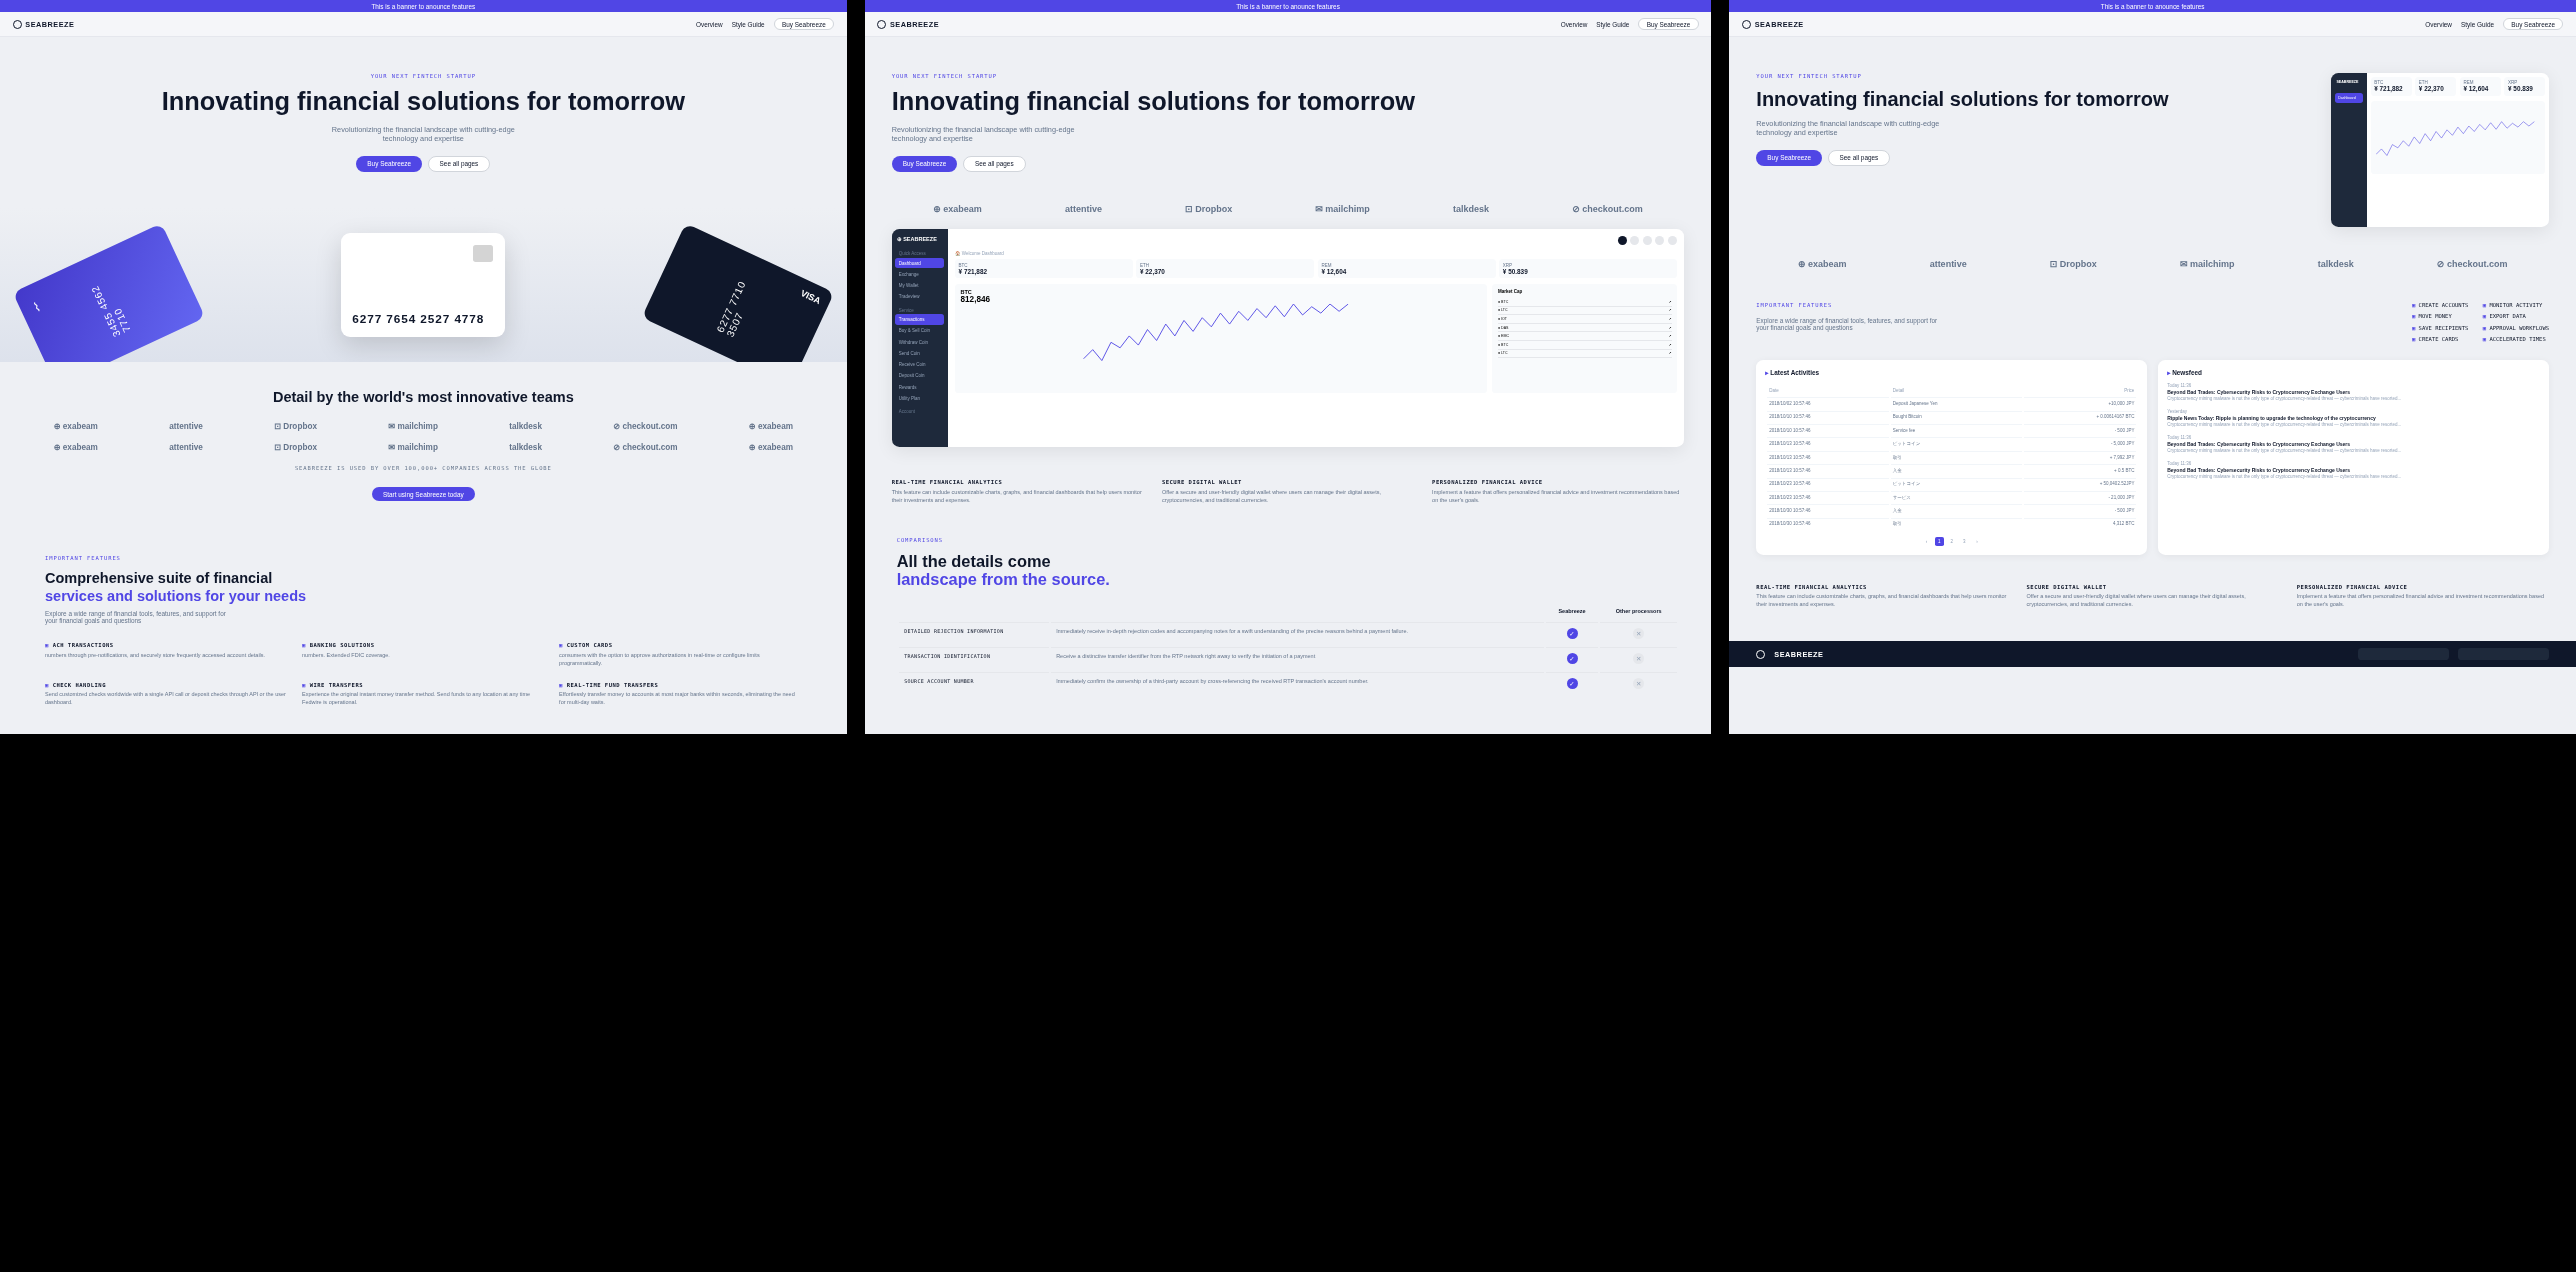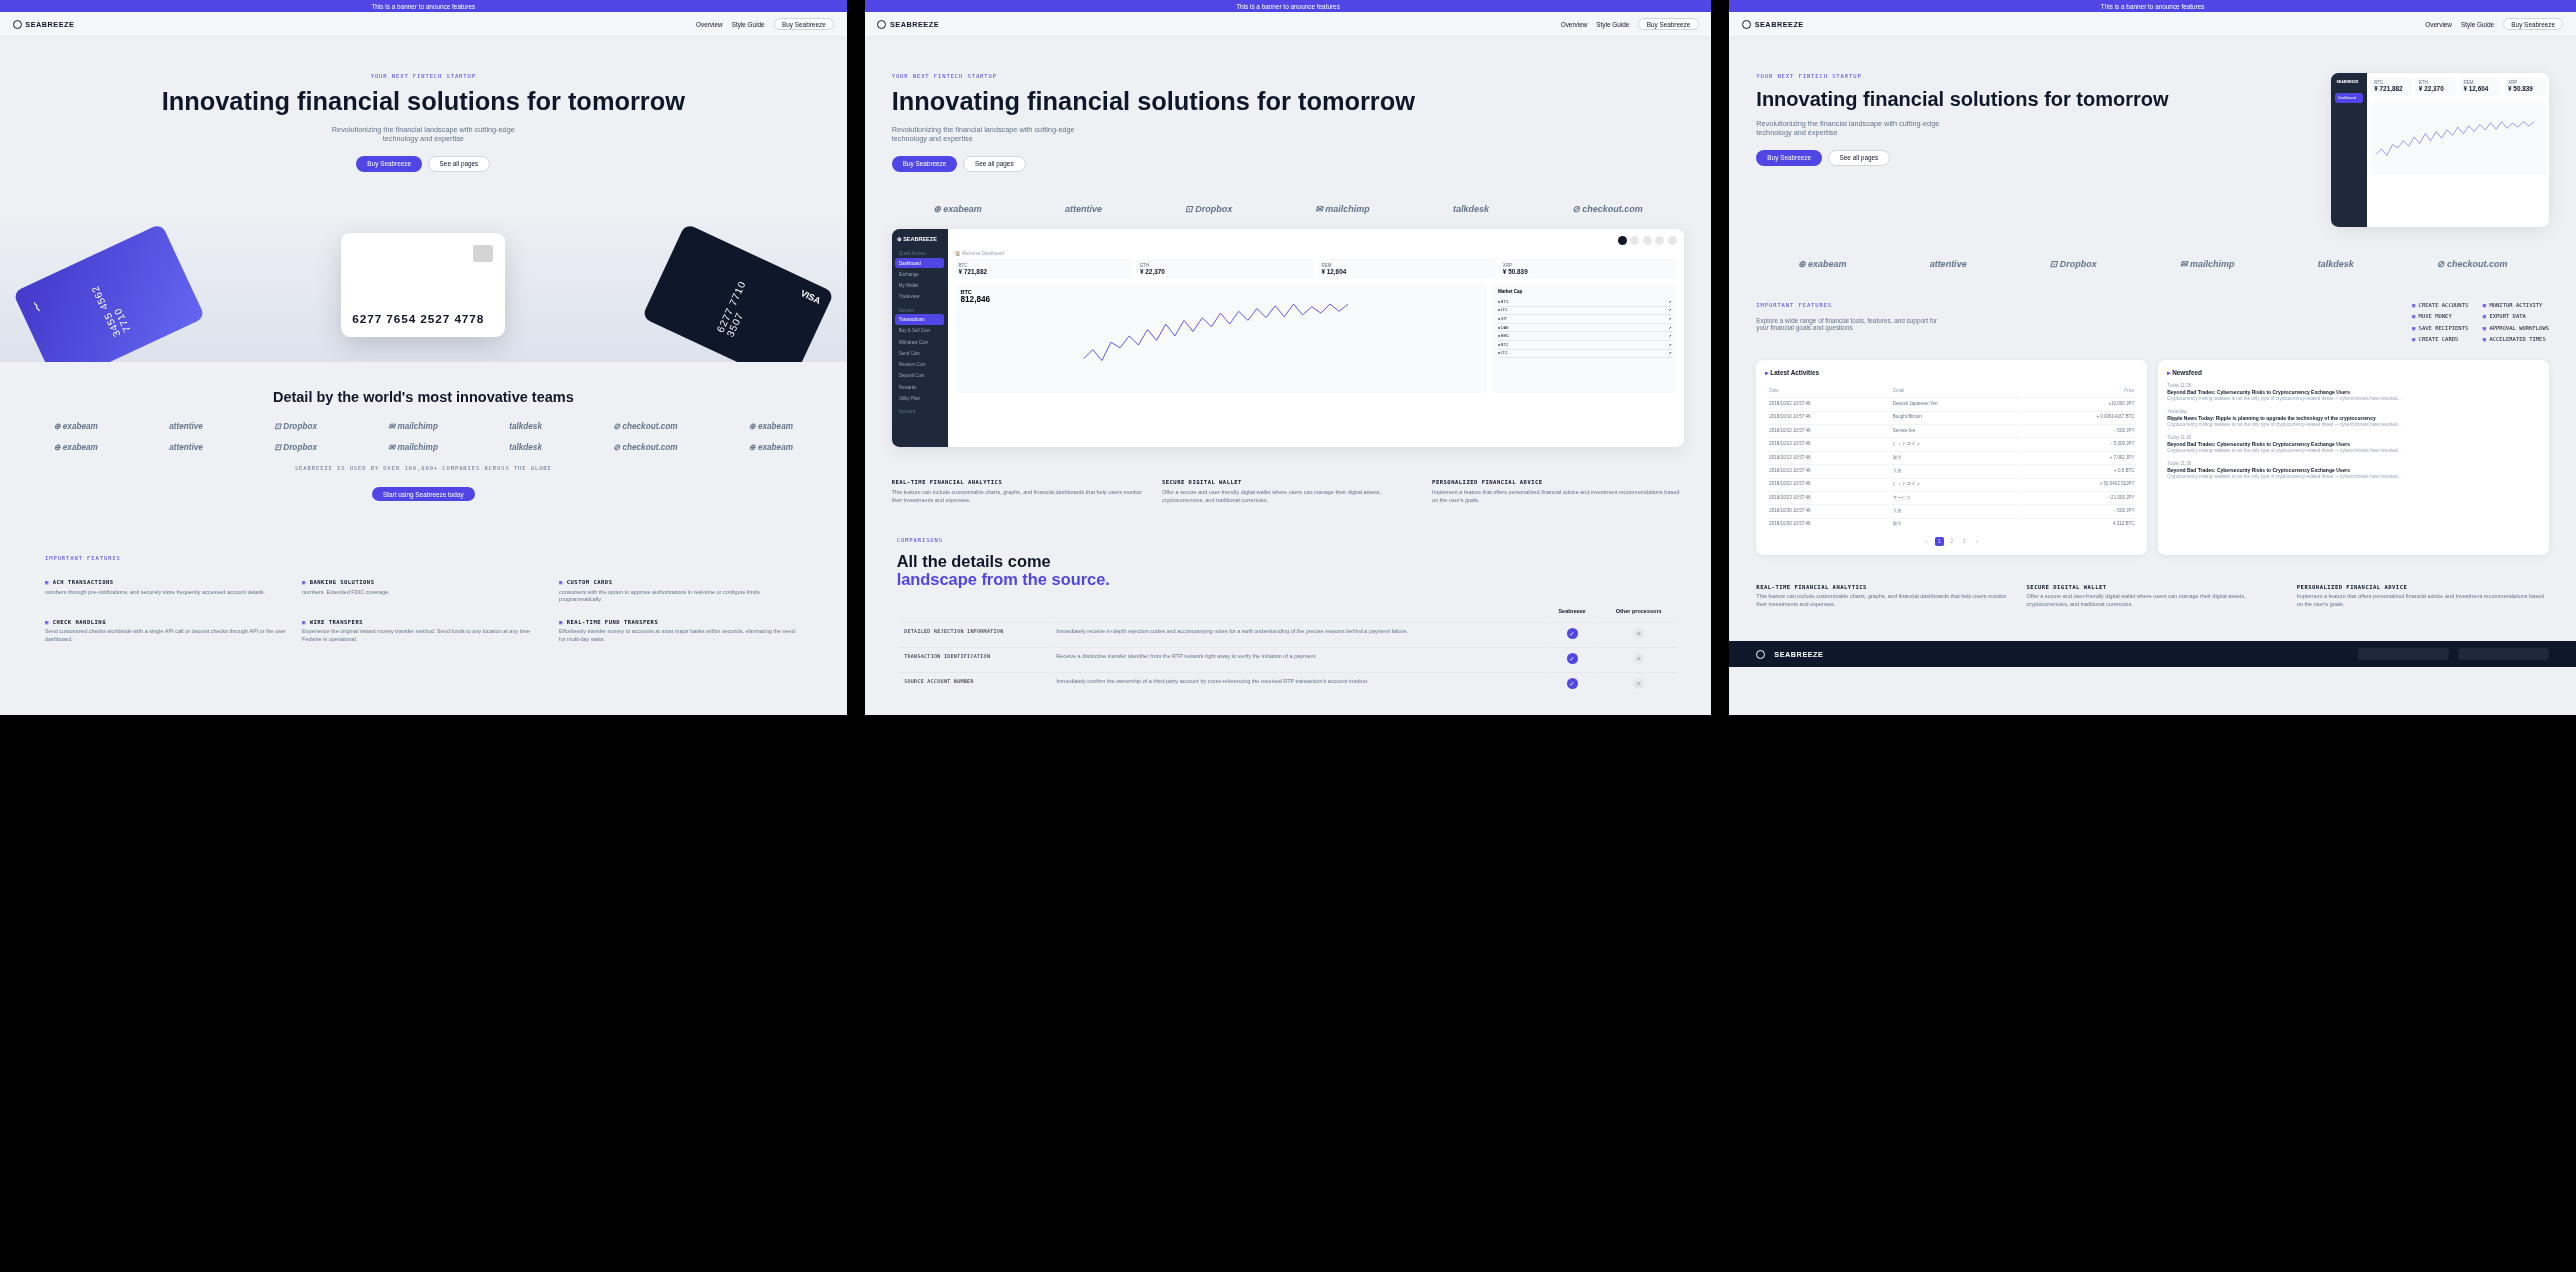--- a/index.html
+++ b/index.html
@@ -34,21 +34,21 @@
 .card-dark { background: #0f172a; transform: rotate(25deg); right: 27px; top: 45px; color: #fff; }
 .card-num { font-size: 11.8px; font-weight: 600; position: absolute; bottom: 11px; left: 11px; letter-spacing: 0.9px; }
 .card-num-rot { transform: rotate(-90deg); transform-origin: left; position: absolute; left: 82px; top: 73px; font-size: 10px; letter-spacing: 0.9px; }
 .card-white .card-num { color: #0f172a; }
 .chip { width: 20px; height: 16.4px; background: #d4d4d4; border-radius: 2.7px; position: absolute; top: 12.7px; right: 12.7px; }
 .nfc { position: absolute; top: 16.4px; left: 12.7px; font-size: 12.7px; }
 
 .trusted { text-align: center; padding: 27px 18px; }
 .trusted h2 { font-size: 14.5px; font-weight: 700; color: #0f172a; margin-bottom: 16.4px; }
 .logos-row { display: flex; justify-content: space-around; align-items: center; margin-bottom: 11px; }
-.logo-item { font-size: 8.2px; color: #64748b; font-weight: 600; font-style: italic; }
+.logo-item { font-size: 8.2px; color: #64748b; font-weight: 600; }
 .subline { font-size: 5.5px; font-family: monospace; color: #64748b; letter-spacing: 0.9px; margin: 12.7px 0; }
 
 .features { padding: 27px 45px; }
 .features-head h2 { font-size: 14.5px; font-weight: 700; color: #0f172a; line-height: 1.2; }
 .features-head h2 .blue { color: #5046e5; }
 .features-head p { font-size: 6.4px; color: #64748b; margin-top: 5.5px; max-width: 182px; }
 .feature-grid { display: grid; grid-template-columns: repeat(3, 1fr); gap: 14.5px; margin-top: 18px; }
 .feature-item h4 { font-size: 5.5px; font-family: monospace; color: #0f172a; letter-spacing: 0.5px; margin-bottom: 3.6px; }
 .feature-item h4::before { content: '▣ '; color: #5046e5; }
 .feature-item p { font-size: 5.5px; color: #64748b; line-height: 1.4; }
@@ -182,20 +182,24 @@
       <span class="logo-item">talkdesk</span>
       <span class="logo-item">⊘ checkout.com</span>
       <span class="logo-item">⊕ exabeam</span>
     </div>
     <div class="subline">SEABREEZE IS USED BY OVER 100,000+ COMPANIES ACROSS THE GLOBE</div>
     <button class="primary-btn">Start using Seabreeze today</button>
   </div>
 
   <div class="features">
     <div class="eyebrow">IMPORTANT FEATURES</div>
+    <div class="features-head">
+      <h2><span>Comprehensive suite of financial</span><br><span class="blue">services and solutions for your needs</span></h2>
+      <p>Explore a wide range of financial tools, features, and support for your financial goals and questions</p>
+    </div>
     <div class="feature-grid" id="fg1">
         <div class="feature-item">
           <h4>ACH TRANSACTIONS</h4>
           <p>numbers through pre-notifications, and securely store frequently accessed account details.</p>
         </div>
         <div class="feature-item">
           <h4>BANKING SOLUTIONS</h4>
           <p>numbers. Extended FDIC coverage.</p>
         </div>
         <div class="feature-item">

